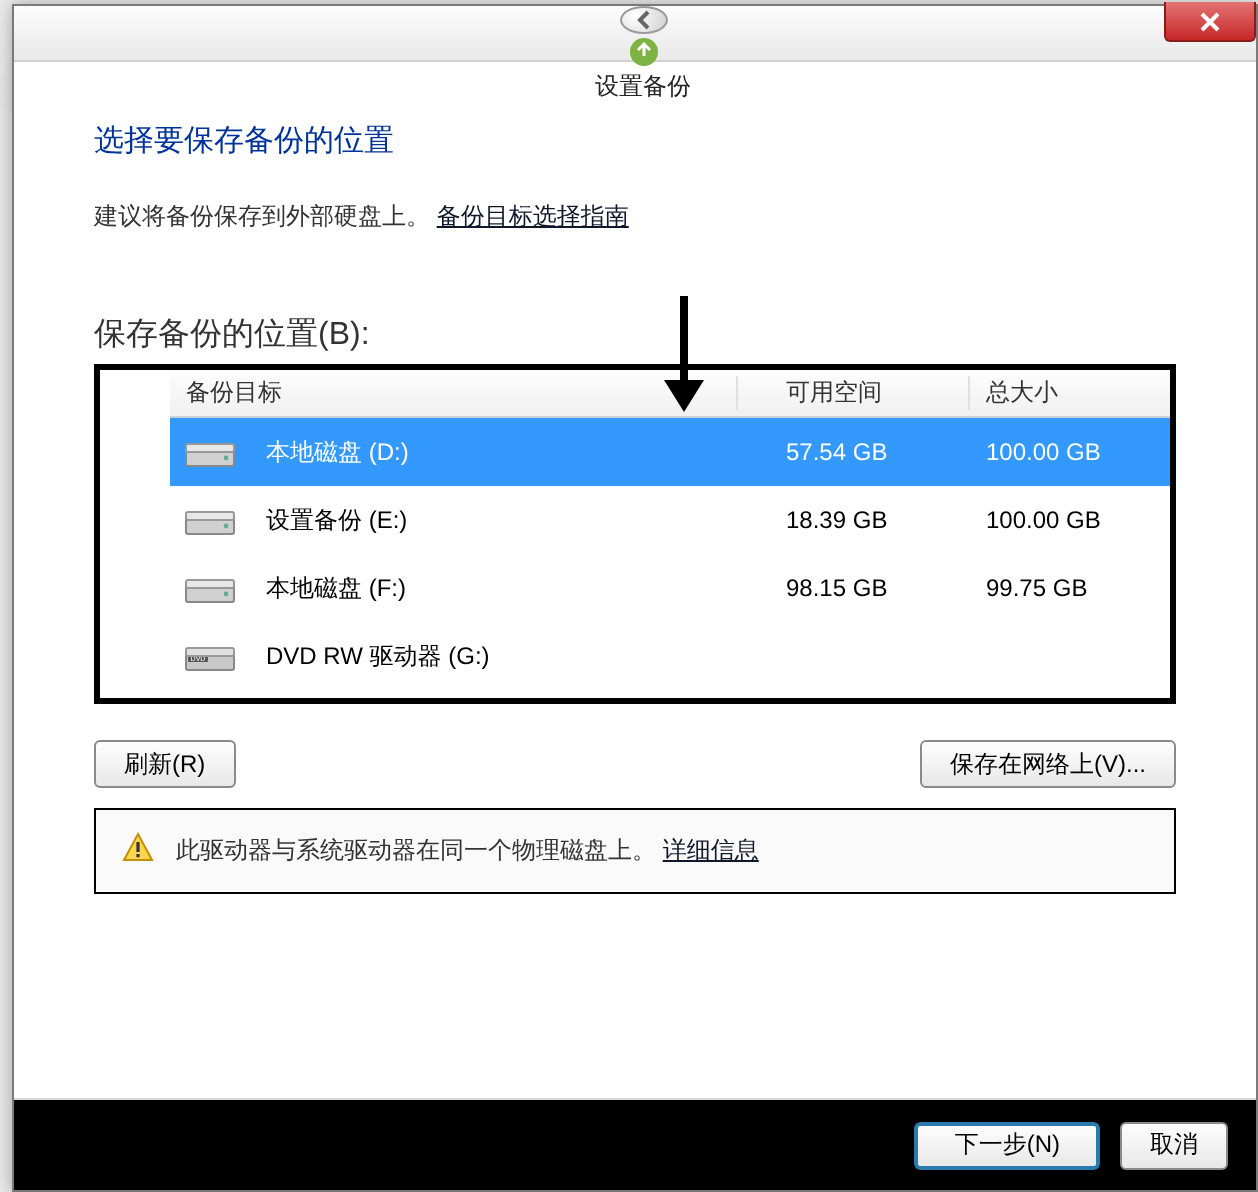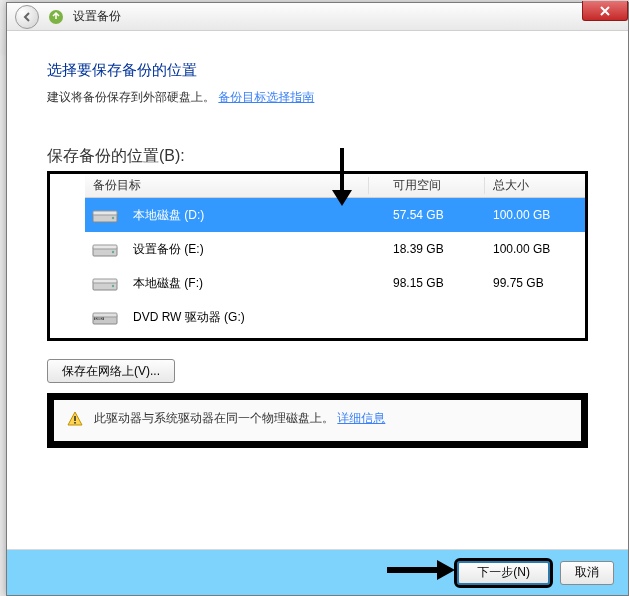--- a/index.html
+++ b/index.html
@@ -38,20 +38,21 @@
       box-shadow: 0 0 8px rgba(0,0,0,0.3);
     }
     .titlebar {
       height: 28px;
       background: linear-gradient(#fdfdfd, #e8e8e8);
       border-bottom: 1px solid #d0d0d0;
       position: relative;
       display: flex;
       align-items: center;
       padding-left: 8px;
+      flex-direction: column;
     }
     .close-btn {
       position: absolute;
       right: 0;
       top: -2px;
       width: 46px;
       height: 20px;
       background: linear-gradient(#e57373, #c62828);
       border: 1px solid #8b1a1a;
       border-top: none;
@@ -85,29 +86,29 @@
       font-size: 12px;
       color: #222;
     }
     .content {
       padding: 30px 40px 20px 40px;
     }
     .main-heading {
       font-size: 15px;
       color: #003399;
       font-weight: normal;
-      margin-bottom: 9px;
+      margin-bottom: 20px;
     }
     .subtext {
       font-size: 12px;
       color: #333;
       margin-bottom: 40px;
     }
     .link {
-      color: #3b82f6;
+      color: #0f172a;
       text-decoration: underline;
       cursor: pointer;
     }
     .arrow-annotation {
       position: absolute;
       top: 145px;
       left: 320px;
       pointer-events: none;
     }
     .list-label {
@@ -175,35 +176,36 @@
       padding: 0 14px;
       background: linear-gradient(#fdfdfd, #e8e8e8);
       border: 1px solid #8a8a8a;
       border-radius: 3px;
       font-size: 12px;
       cursor: pointer;
       font-family: inherit;
     }
     .warning-box {
       margin-top: 10px;
-      border: 7px solid #000000;
+      border: 1px solid #000000;
       padding: 10px 12px;
       display: flex;
+      align-items: center;
       gap: 10px;
       font-size: 12px;
       color: #333;
       background: #fafafa;
     }
     .footer {
       position: absolute;
       bottom: 0;
       left: 0;
       right: 0;
       height: 46px;
-      background: #7dd3fc;
+      background: #000000;
       border-top: 1px solid #d8d8d8;
       display: flex;
       align-items: center;
       justify-content: flex-end;
       padding-right: 14px;
       gap: 10px;
     }
     .next-btn {
       height: 24px;
       padding: 0 18px;
@@ -336,20 +338,21 @@
               </span>
               <span>DVD RW 驱动器 (G:)</span>
             </div>
             <div class="cell-free"></div>
             <div class="cell-total"></div>
           </div>
         </div>
     </div>
 
     <div class="button-row">
+      <button class="btn">刷新(R)</button>
       <button class="btn">保存在网络上(V)...</button>
     </div>
 
     <div class="warning-box">
       <span>
         <svg width="18" height="18" viewBox="0 0 18 18">
           <path d="M9 2 L16 15 L2 15 Z" fill="#ffd54f" stroke="#c09000" stroke-width="1"></path>
           <rect x="8.2" y="6" width="1.6" height="5" fill="#333"></rect>
           <rect x="8.2" y="12" width="1.6" height="1.6" fill="#333"></rect>
         </svg>

